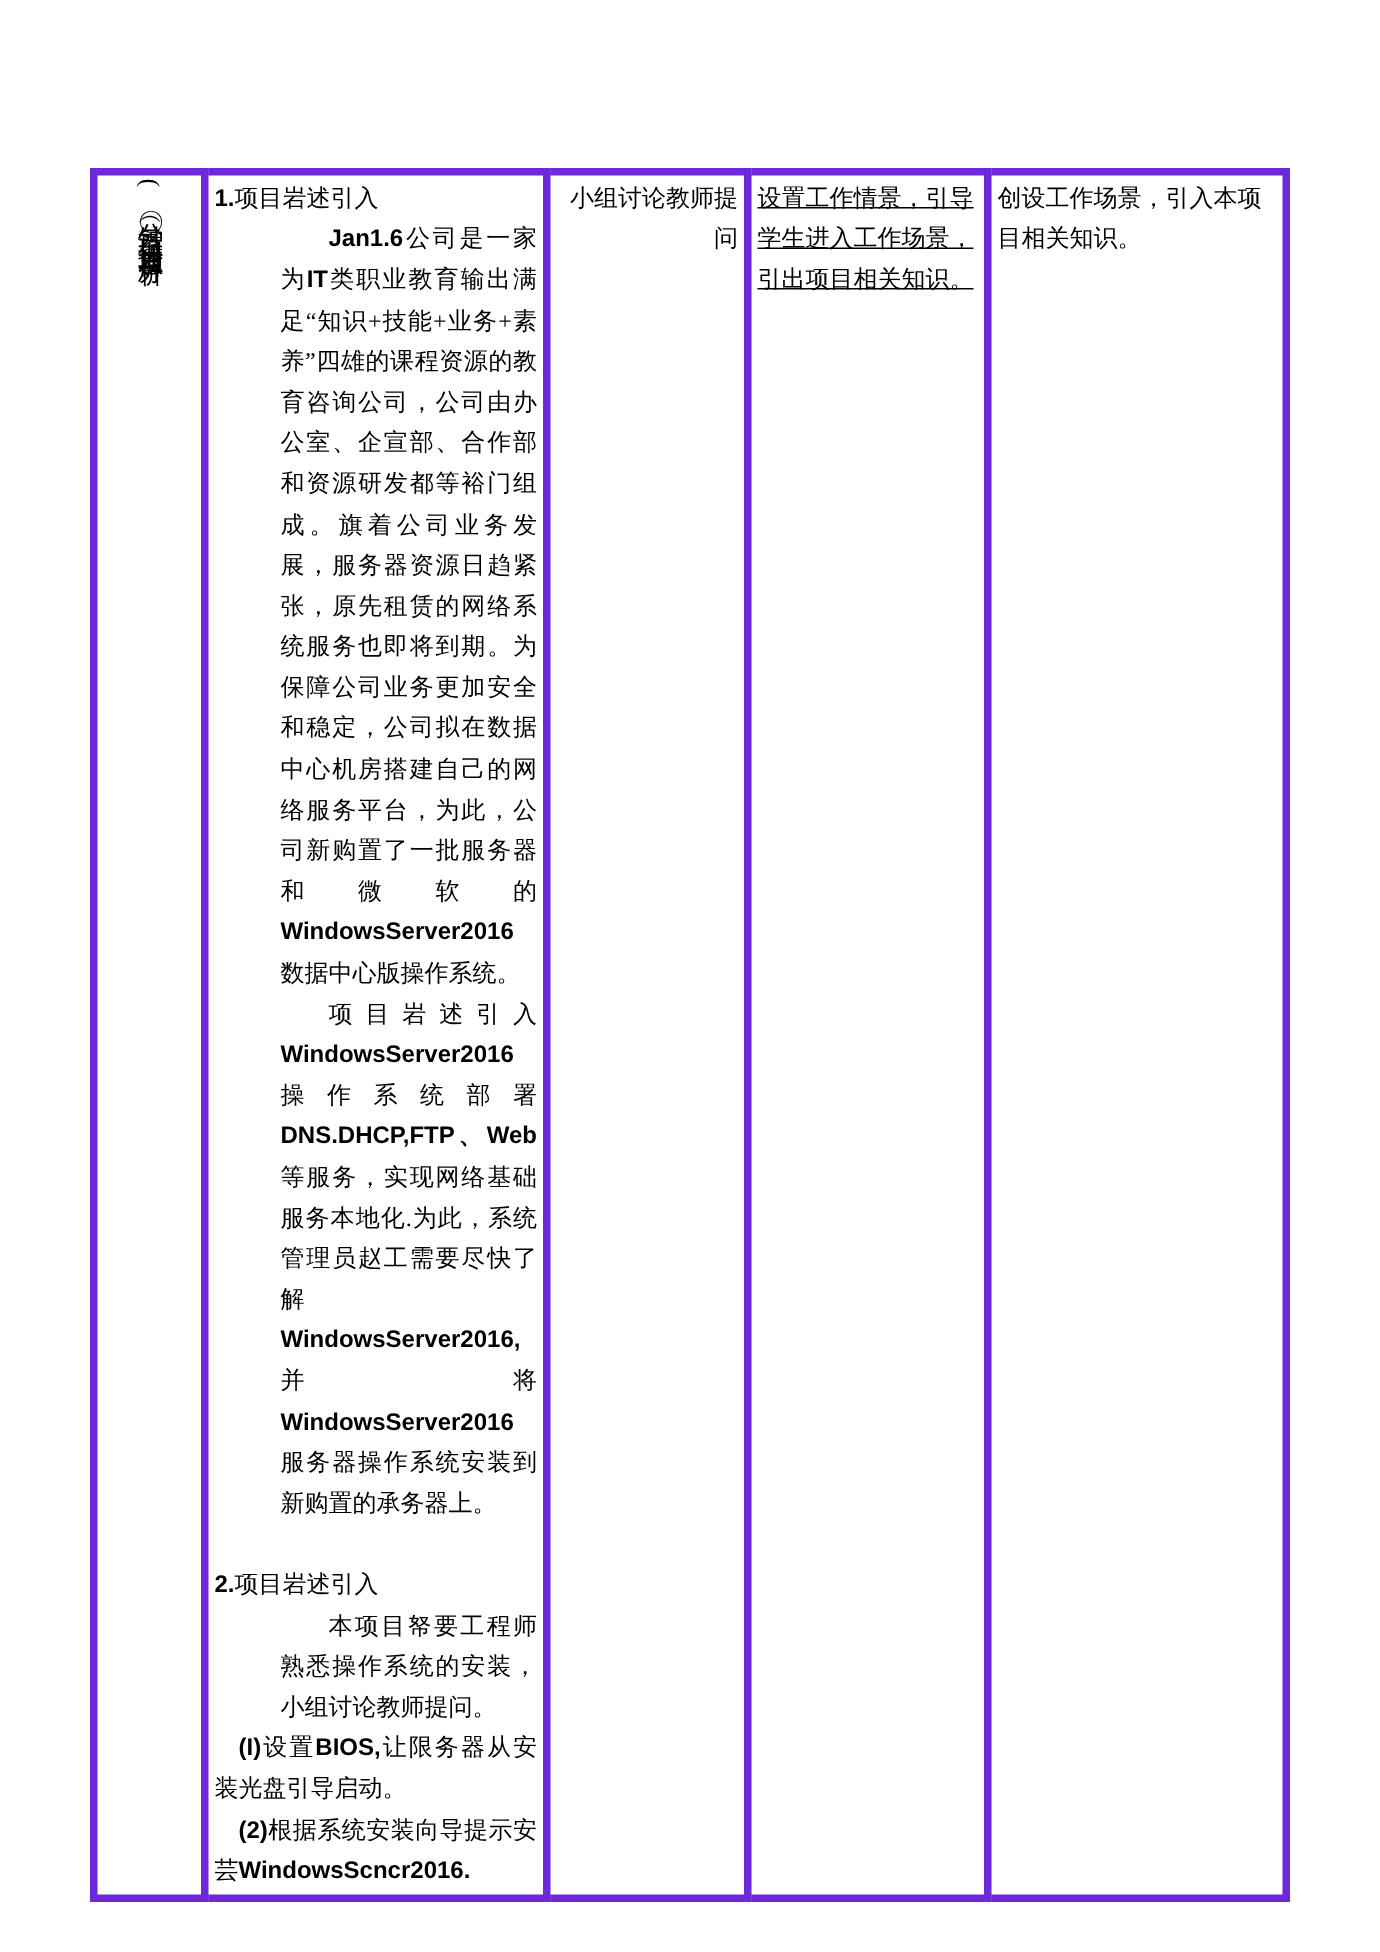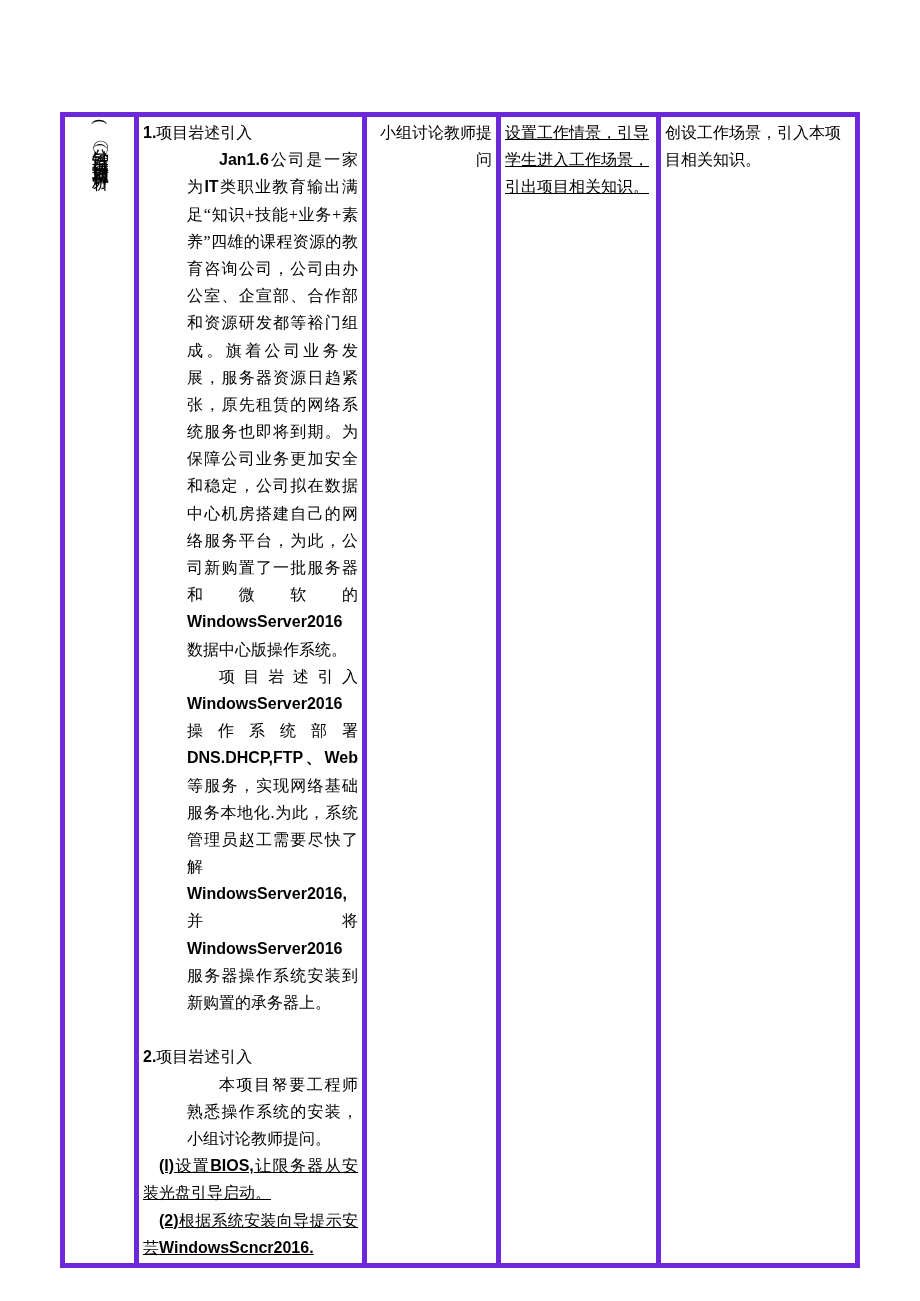--- a/index.html
+++ b/index.html
@@ -64,21 +64,20 @@
   .content p {
     margin: 0;
     text-align: justify;
   }
   .content p.indent {
     text-indent: 2em;
     margin-left: 44px;
   }
   .content p.sub {
     text-indent: 1em;
-    text-decoration: underline;
   }
   .mixed {
     font-family: "SimSun", "宋体", serif;
   }
   .ascii {
     font-family: Arial, sans-serif;
     font-weight: bold;
   }
 </style>
 </head>

